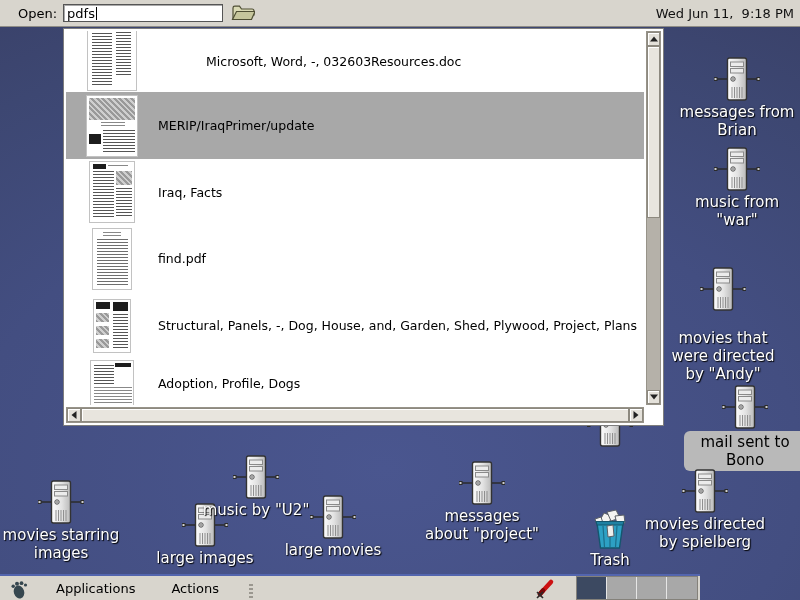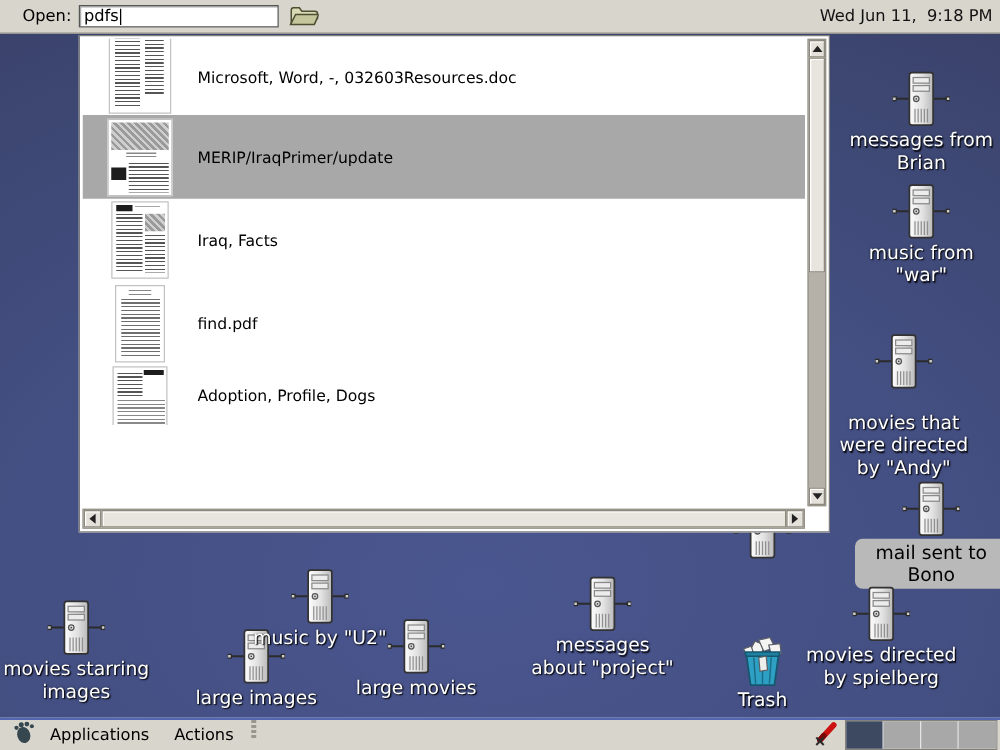--- a/index.html
+++ b/index.html
@@ -43,22 +43,22 @@
   .vthumb{position:absolute;left:0;width:100%;top:14px;height:172px;background:#e8e5de;border:1px solid #8d897f;box-shadow:inset 1px 1px 0 #fff;box-sizing:border-box;}
   .vdown{position:absolute;bottom:0;left:0;}
   .hthumb{flex:1;background:#e8e5de;border:1px solid #8d897f;box-shadow:inset 1px 1px 0 #fff;box-sizing:border-box;}
   
   .dicon{position:absolute;width:130px;display:flex;flex-direction:column;align-items:center;z-index:2;cursor:pointer;}
   .dicon.behind{z-index:1;}
   .dlabel{margin-top:1px;font-size:15px;line-height:18px;color:#fff;text-align:center;white-space:pre-line;
     text-shadow:1px 1px 1px rgba(0,0,0,0.95), 0 0 2px rgba(0,0,0,0.5);}
   .dlabel.selected{background:#b9b9b9;color:#000;text-shadow:none;border-radius:6px;padding:2px 16px;}
   
-  .taskbar{position:absolute;left:0;bottom:0;width:800px;height:26px;background:#d8d5cd;
-    border-top:2px solid #5365ae;display:flex;align-items:flex-start;box-sizing:border-box;z-index:20;}
+  .taskbar{position:absolute;left:0;bottom:0;width:700px;height:26px;background:#d8d5cd;
+    border-top:2px solid #5365ae;display:flex;align-items:flex-end;box-sizing:border-box;z-index:20;gap:16px;}
   .menu-item{font-size:13px;color:#000;padding:0 10px;height:100%;display:flex;align-items:center;cursor:pointer;}
   .handle{width:4px;height:16px;margin-left:4px;background:repeating-linear-gradient(180deg,#9a978f 0 2px,transparent 2px 4px);}
   .wswitch{display:flex;height:22px;border:1px solid #84817a;background:#fff;margin-right:2px;margin-left:4px;}
   .wcell{width:30px;height:100%;background:#a8a8a8;border-right:1px solid #e6e6e6;box-sizing:border-box;cursor:pointer;}
   .wcell:last-child{border-right:none;}
   .wcell.active{background:#3c4961;}
 </style>
 </head>
 <body>
 
@@ -207,21 +207,21 @@
         <path d="M2 16 L2 5 Q2 3.2 3.8 3.2 L8.5 3.2 L10.5 6 L21 6 Q23 6 23 8 L23 12 Z" fill="#d9d9b4" stroke="#4e4e33" stroke-width="1.2"></path>
         <path d="M1.5 16.5 L5.5 8.5 L24 8.5 L20.5 16.5 Z" fill="#c6c69c" stroke="#4e4e33" stroke-width="1.2"></path>
       </svg>
     </button>
     <span class="clock">Wed Jun 11,  9:18 PM</span>
   </div>
 
   <div class="dropdown">
     <div class="listarea">
 
-      <div class="row" style="height:61px;">
+      <div class="row" style="height:61px;gap:48px;">
         <div class="thumbwrap">
           <div class="thumb" style="width:50px;height:72px;margin-top:-14px;">
 
             <div class="tl" style="left:4px;top:4px;width:20px;height:62px;"></div>
             <div class="tl" style="left:28px;top:12px;width:15px;height:44px;"></div>
           </div>
         </div>
         <div class="rowtext">Microsoft, Word, -, 032603Resources.doc</div>
       </div>
 
@@ -253,20 +253,33 @@
       <div class="row" style="height:67px;">
         <div class="thumbwrap">
           <div class="thumb" style="width:40px;height:62px;">
             <div class="tl2" style="left:10px;top:3px;width:18px;height:4px;"></div>
             <div class="tl" style="left:4px;top:10px;width:31px;height:48px;opacity:.85;"></div>
           </div>
         </div>
         <div class="rowtext">find.pdf</div>
       </div>
 
+      <div class="row" style="height:67px;">
+        <div class="thumbwrap">
+          <div class="thumb" style="width:38px;height:54px;">
+            <div class="blk" style="left:2px;top:2px;width:14px;height:7px;"></div>
+            <div class="blk" style="left:19px;top:2px;width:15px;height:9px;"></div>
+            <div class="tex" style="left:2px;top:13px;width:13px;height:9px;"></div>
+            <div class="tex" style="left:2px;top:26px;width:13px;height:9px;"></div>
+            <div class="tex" style="left:2px;top:39px;width:13px;height:9px;"></div>
+            <div class="tl" style="left:19px;top:14px;width:15px;height:36px;"></div>
+          </div>
+        </div>
+        <div class="rowtext">Structural, Panels, -, Dog, House, and, Garden, Shed, Plywood, Project, Plans</div>
+      </div>
 
       <div class="row" style="height:48px;">
         <div class="thumbwrap">
           <div class="thumb" style="width:44px;height:58px;margin-bottom:-12px;">
             <div class="blk" style="left:24px;top:2px;width:16px;height:4px;"></div>
             <div class="tl" style="left:3px;top:4px;width:20px;height:20px;"></div>
             <div class="tl2" style="left:3px;top:26px;width:38px;height:28px;"></div>
           </div>
         </div>
         <div class="rowtext">Adoption, Profile, Dogs</div>

